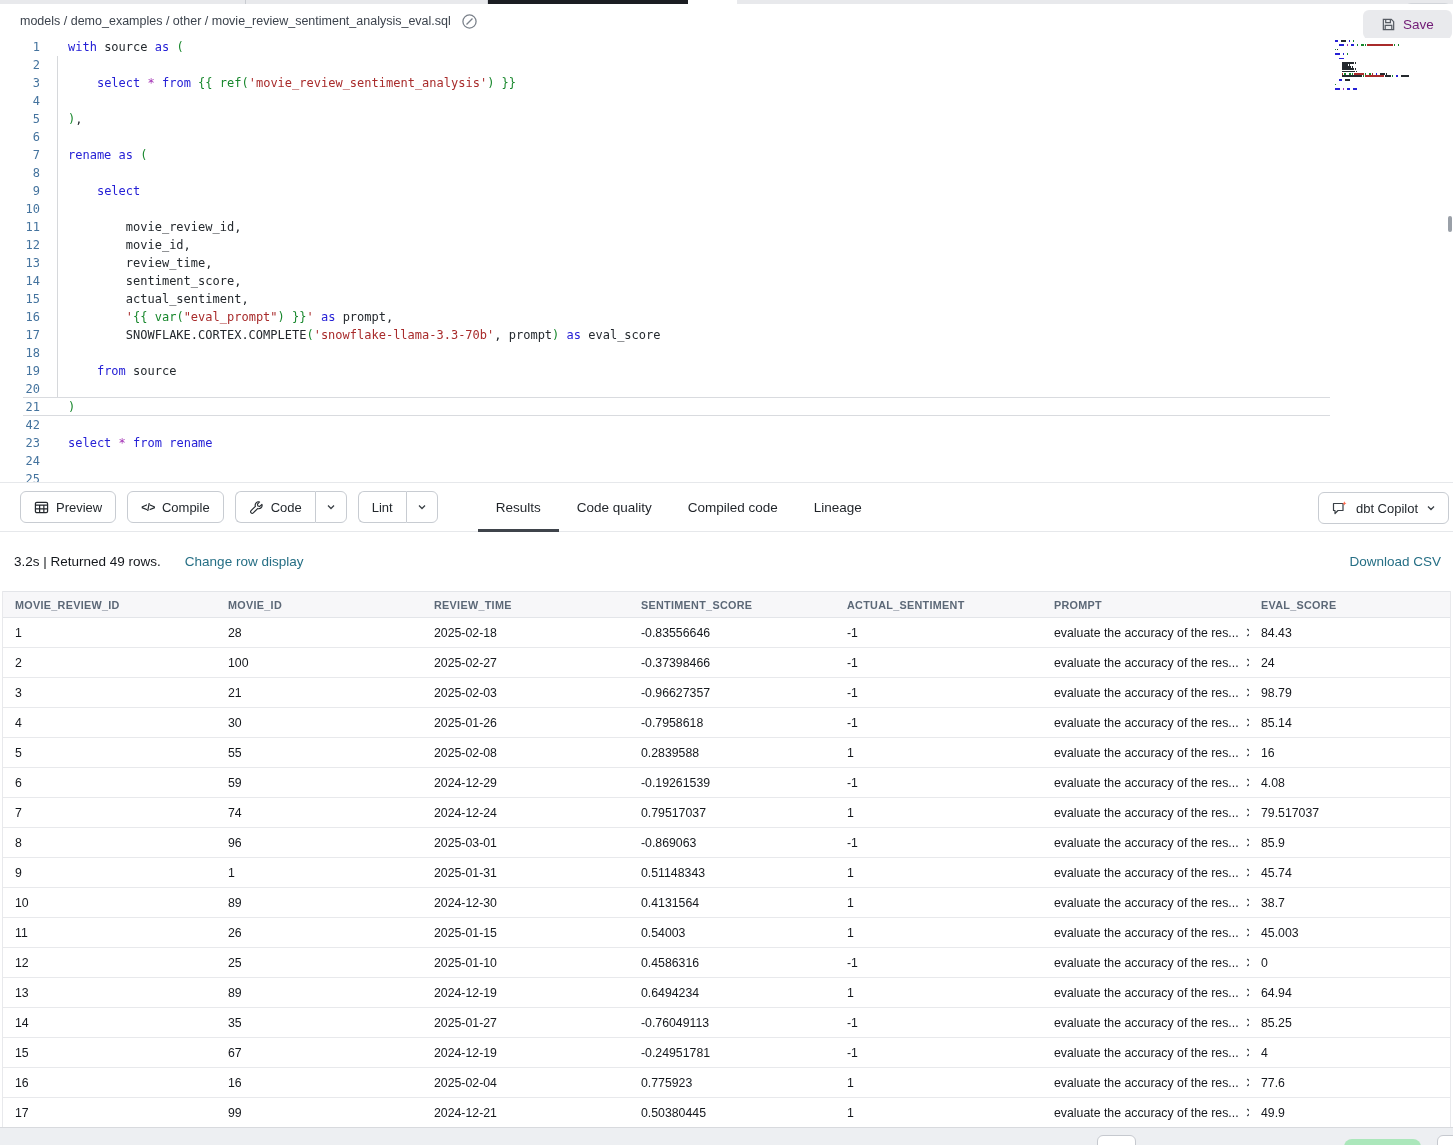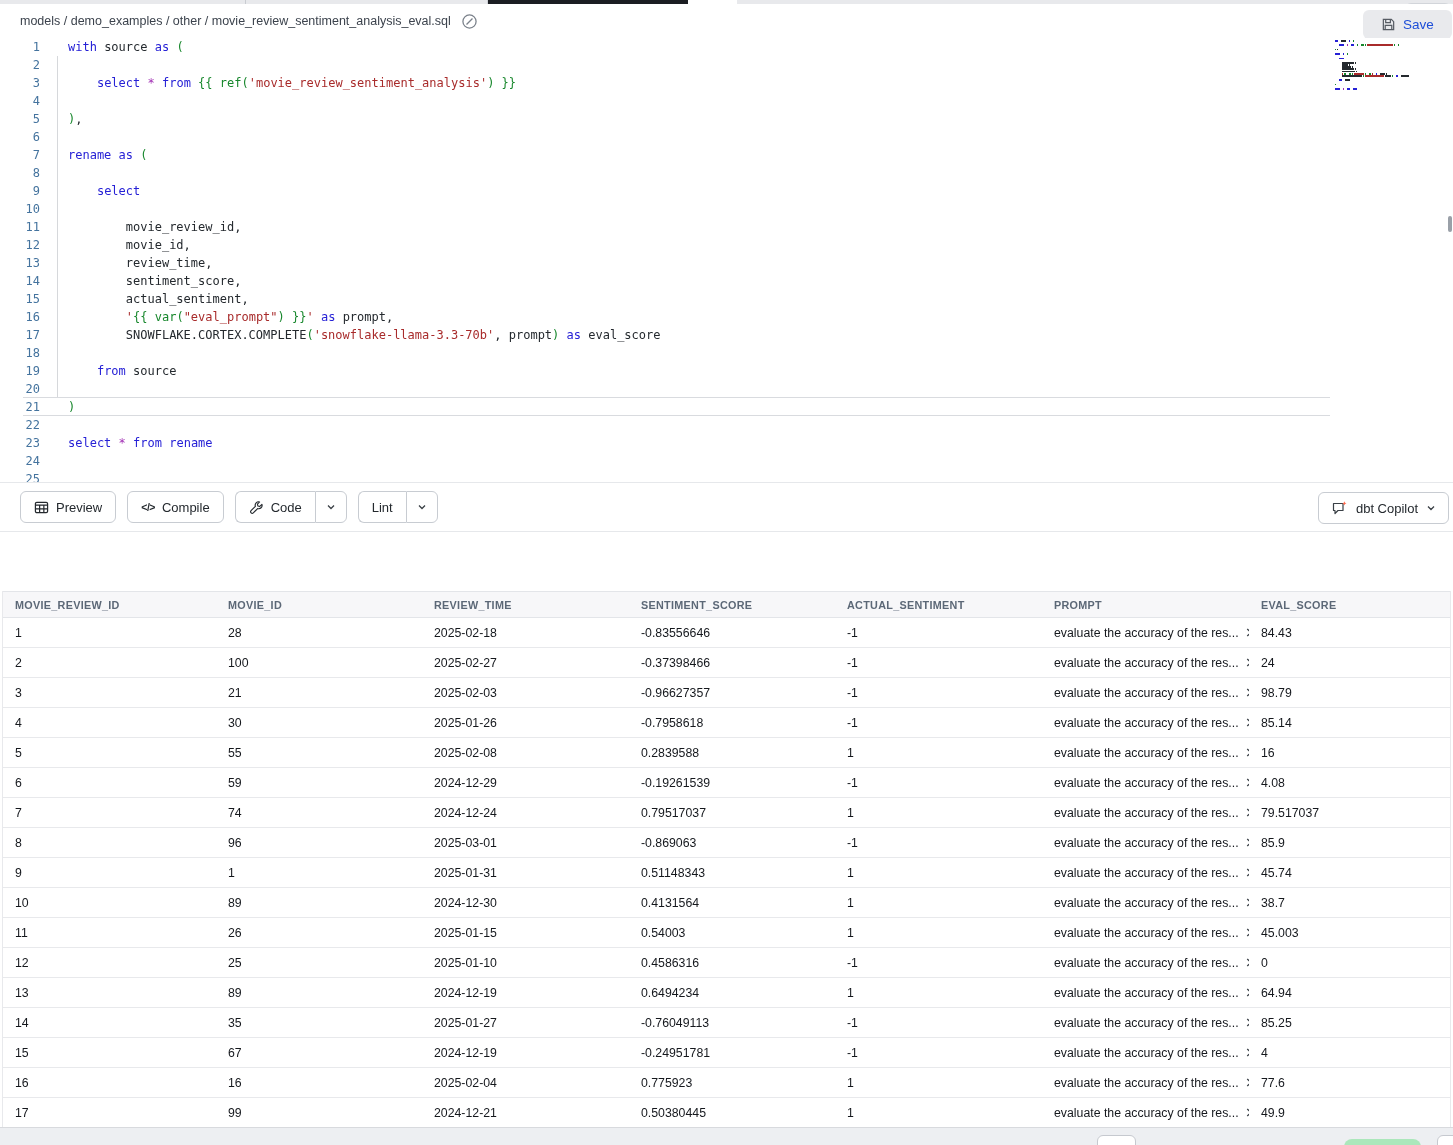--- a/index.html
+++ b/index.html
@@ -18,21 +18,21 @@
   .ts-tab { position:absolute; right:2px; top:3px; width:46px; height:13px; background:#f7f8f9;
     border:1px solid #d2d5da; border-bottom:none; border-radius:6px 6px 0 0; }
 
   
   .file-header { position:absolute; top:4px; left:0; right:0; height:34px; background:#fff;
     display:flex; align-items:center; padding-left:20px; }
   .breadcrumb { font-size:12.5px; color:#3c434d; }
   .bc-icon { margin-left:10px; display:inline-flex; align-items:center; }
   .save-btn { position:absolute; right:1px; top:6px; width:89px; height:29px; background:#e9eaed;
     border:none; border-radius:6px; display:flex; align-items:center; justify-content:center;
-    gap:7px; font-size:13.5px; color:#1d4ed8; font-family:inherit; cursor:pointer;margin-left:28px; }
+    gap:7px; font-size:13.5px; color:#701a75; font-family:inherit; cursor:pointer;margin-left:28px; }
 
   
   .editor { position:absolute; top:38px; left:0; right:0; height:444px; background:#fff; overflow:hidden;
     font-family:"DejaVu Sans Mono", monospace; font-size:12px; }
   .code-line { position:absolute; left:0; right:0; height:18px; line-height:18px; }
   .code-line .ln { position:absolute; left:0; width:40px; text-align:right; color:#44739e; }
   .code-line .lt { position:absolute; left:68px; white-space:pre; }
   .code-line.active::after { content:''; position:absolute; left:23px; width:1307px; top:-1px; bottom:0;
     border-top:1px solid #d9dbdf; border-bottom:1px solid #d9dbdf; pointer-events:none; }
   .indent-guide { position:absolute; left:57px; top:18px; width:1px; height:342px; background:#d6d8db; }
@@ -209,21 +209,21 @@
         </div>
         <div class="code-line" style="top: 342px;">
           <span class="ln">20</span>
           <span class="lt"></span>
         </div>
         <div class="code-line active" style="top: 360px;">
           <span class="ln">21</span>
           <span class="lt"><span style="color: rgb(23, 135, 44);">)</span></span>
         </div>
         <div class="code-line" style="top: 378px;">
-          <span class="ln">22</span>
+          <span class="ln">42</span>
           <span class="lt"></span>
         </div>
         <div class="code-line" style="top: 396px;">
           <span class="ln">23</span>
           <span class="lt"><span style="color: rgb(38, 33, 214);">select</span><span style="color: rgb(36, 41, 46);"> </span><span style="color: rgb(161, 47, 180);">*</span><span style="color: rgb(36, 41, 46);"> </span><span style="color: rgb(38, 33, 214);">from</span><span style="color: rgb(36, 41, 46);"> </span><span style="color: rgb(38, 33, 214);">rename</span></span>
         </div>
         <div class="code-line" style="top: 414px;">
           <span class="ln">24</span>
           <span class="lt"></span>
         </div>
@@ -298,36 +298,47 @@
         <span>Lint</span>
       </button>
       <button class="drop">
         <span style="display:inline-flex;">
           <svg width="10" height="10" viewBox="0 0 10 10">
               <path d="M2 3.5l3 3 3-3" fill="none" stroke="#3a4046" stroke-width="1.3"></path>
             </svg>
         </span>
       </button>
     </div>
+    <div class="tabs">
+      <div class="tab active">Results</div>
+      <div class="tab">Code quality</div>
+      <div class="tab">Compiled code</div>
+      <div class="tab">Lineage</div>
+    </div>
     <button class="copilot-btn">
       <span style="display:inline-flex;">
         <svg width="17" height="17" viewBox="0 0 17 17">
             <path d="M2.5 3.5h9.5v7H7l-3 3v-3H2.5z" fill="none" stroke="#3a4046" stroke-width="1.2" stroke-linejoin="round"></path>
             <path d="M13.4 1.2l.6 1.5 1.5.6-1.5.6-.6 1.5-.6-1.5-1.5-.6 1.5-.6z" fill="#ff694a"></path>
           </svg>
       </span>
       <span>dbt Copilot</span>
       <span style="display:inline-flex;">
         <svg width="10" height="10" viewBox="0 0 10 10">
             <path d="M2 3.5l3 3 3-3" fill="none" stroke="#3a4046" stroke-width="1.3"></path>
           </svg>
       </span>
     </button>
   </div>
 
+  <div class="status-row">
+    <span class="status-text">3.2s | Returned 49 rows.</span>
+    <span class="link crd">Change row display</span>
+    <span class="link dcsv">Download CSV</span>
+  </div>
 
   <div class="results-table">
     <div class="t-header" id="t-header">
         <span class="cell h c0">MOVIE_REVIEW_ID</span>
         <span class="cell h c1">MOVIE_ID</span>
         <span class="cell h c2">REVIEW_TIME</span>
         <span class="cell h c3">SENTIMENT_SCORE</span>
         <span class="cell h c4">ACTUAL_SENTIMENT</span>
         <span class="cell h c5">PROMPT</span>
         <span class="cell h c6">EVAL_SCORE</span>

